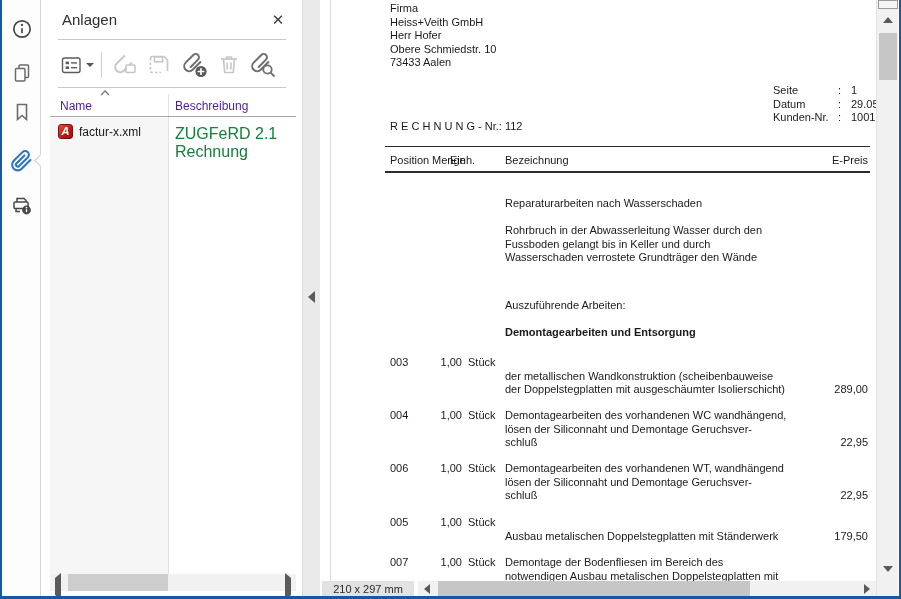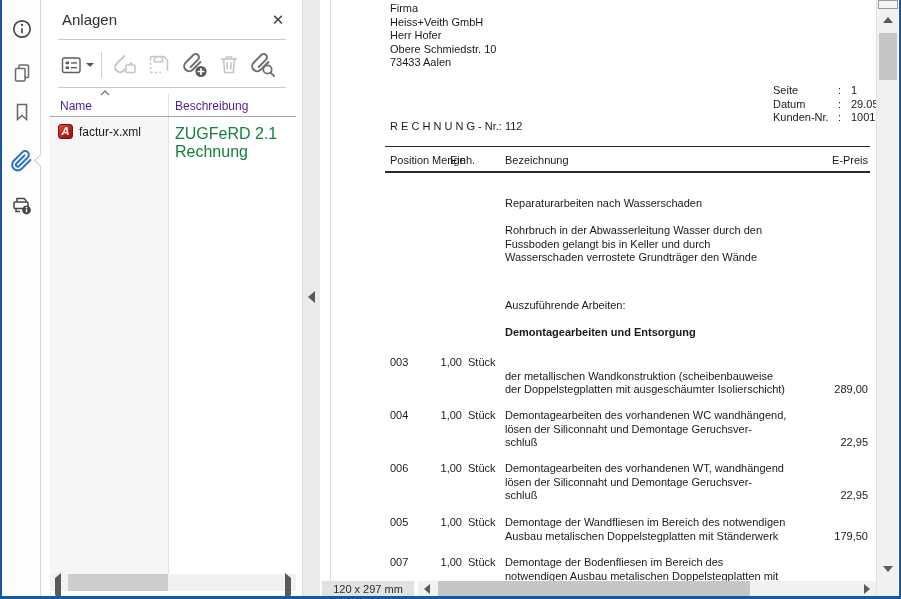--- a/index.html
+++ b/index.html
@@ -259,21 +259,20 @@
     <div class="dtx" style="left:100px;top:462px;width:42px;text-align:right">1,00</div>
     <div class="dtx" style="left:148px;top:462px">Stück</div>
     <div class="dtx" style="left:185px;top:462px">Demontagearbeiten des vorhandenen WT, wandhängend</div>
     <div class="dtx" style="left:185px;top:475.5px">lösen der Siliconnaht und Demontage Geruchsver-</div>
     <div class="dtx" style="left:185px;top:489px">schluß</div>
     <div class="dtx" style="right:8px;top:489px">22,95</div>
 
     <div class="dtx" style="left:70px;top:516px">005</div>
     <div class="dtx" style="left:100px;top:516px;width:42px;text-align:right">1,00</div>
     <div class="dtx" style="left:148px;top:516px">Stück</div>
-    <div class="dtx" style="left:185px;top:516px">Demontage der Wandfliesen im Bereich des notwendigen</div>
     <div class="dtx" style="left:185px;top:529.5px">Ausbau metalischen Doppelstegplatten mit Ständerwerk</div>
     <div class="dtx" style="right:8px;top:529.5px">179,50</div>
 
     <div class="dtx" style="left:70px;top:556px">007</div>
     <div class="dtx" style="left:100px;top:556px;width:42px;text-align:right">1,00</div>
     <div class="dtx" style="left:148px;top:556px">Stück</div>
     <div class="dtx" style="left:185px;top:556px">Demontage der Bodenfliesen im Bereich des</div>
     <div class="dtx" style="left:185px;top:569.5px">notwendigen Ausbau metalischen Doppelstegplatten mit</div>
   </div>
 
@@ -282,21 +281,21 @@
     <div class="v-btn" style="top:12px">
         <span class="arr arr-up"></span>
       </div>
     <div class="v-thumb"></div>
     <div class="v-btn" style="top:561px">
         <span class="arr arr-down"></span>
       </div>
   </div>
 
   <div class="abs hbar">
-    <div class="size-box">120 x 297 mm</div>
+    <div class="size-box">210 x 297 mm</div>
     <div class="h-track">
       <div class="h-btn" style="left:0">
           <span class="arr arr-left"></span>
         </div>
       <div class="h-thumb"></div>
       <div class="h-btn" style="right:0">
           <span class="arr arr-right"></span>
         </div>
     </div>
   </div>

